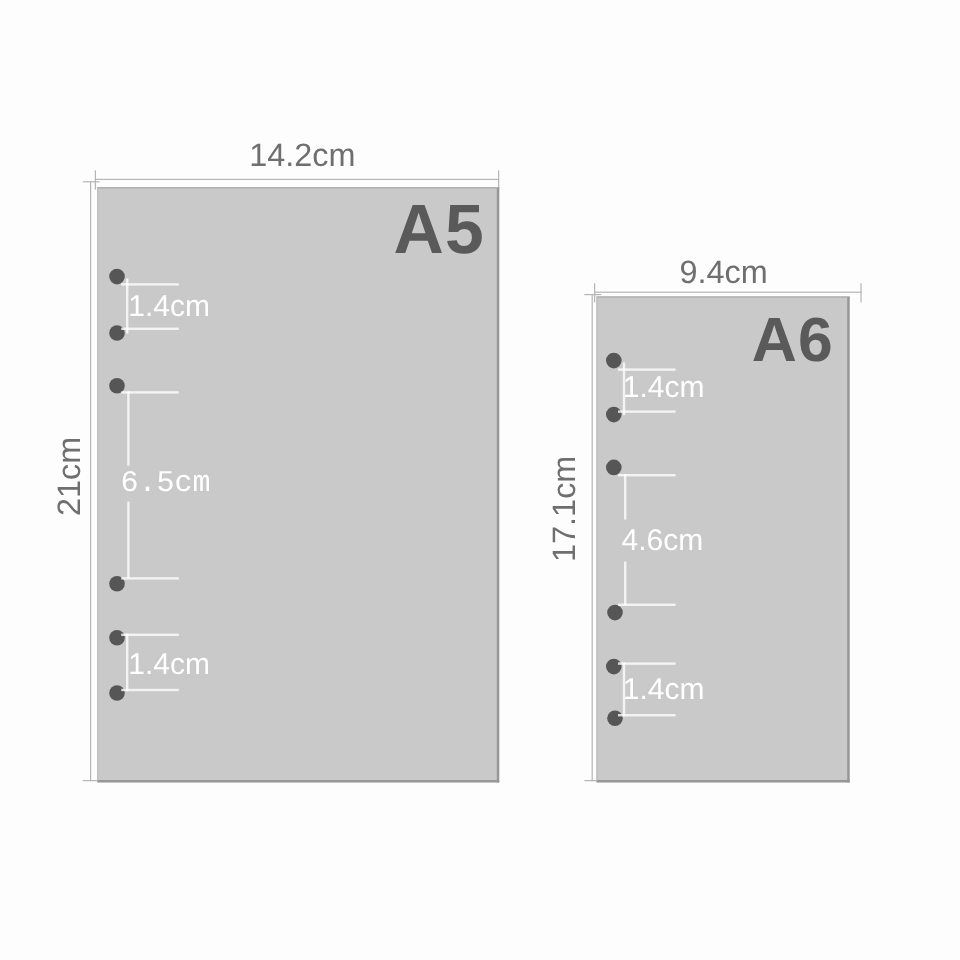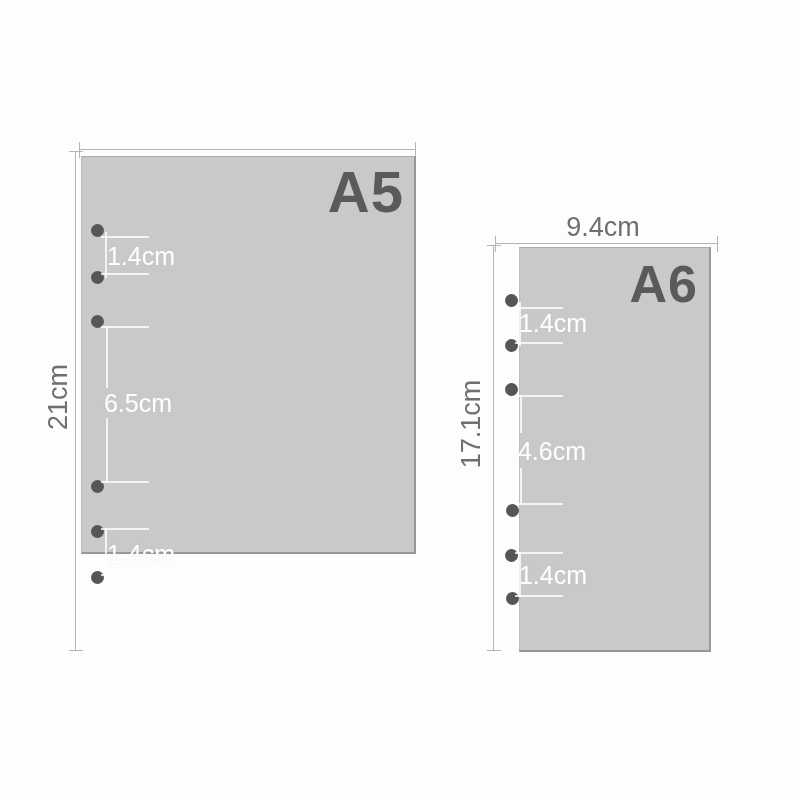--- a/index.html
+++ b/index.html
@@ -18,22 +18,22 @@
   
   .sheet {
     position: absolute;
     background: var(--sheet-fill, #c9c9c9);
     border-top: 1px solid #a9a9a9;
     border-left: 1px solid #bdbdbd;
     border-right: 2px solid var(--sheet-edge, #979797);
     border-bottom: 2px solid var(--sheet-edge, #979797);
     box-sizing: border-box;
   }
-  .sheet-a5 { left: 81px;  top: 156px; width: 335px; height: 398px; }
-  .sheet-a6 { left: 519px; top: 247px; width: 192px; height: 405px; }
+  .sheet-a5 { left: 81px;  top: 156px; width: 335px; height: 496px; }
+  .sheet-a6 { left: 497px; top: 247px; width: 211px; height: 405px; }
 
   .sheet-name {
     position: absolute;
     font-weight: bold;
     color: var(--sheet-label-text, #5a5a5a);
     line-height: 1;
     letter-spacing: 1px;
   }
   .sheet-a5 .sheet-name { top: 6px;  right: 10px; font-size: 58px; }
   .sheet-a6 .sheet-name { top: 10px; right: 11px; font-size: 52px; }
@@ -103,20 +103,21 @@
     white-space: nowrap;
     transform: translate(-50%, -50%);
     text-shadow: 0 0 2px rgba(200,200,200,0.4);
   }
 </style>
 </head>
 <body>
 
 <div class="stage">
 
+  <div class="dim-label lbl-a5-width">14.2cm</div>
   <div class="dim-h dim-a5-top"></div>
 
   <div class="dim-label rot lbl-a5-height">21cm</div>
   <div class="dim-v dim-a5-left"></div>
 
   <div class="sheet sheet-a5">
     <div class="sheet-name">A5</div>
   </div>
 
   <div class="hole" style="left:91px; top:224px;"></div>
@@ -129,21 +130,21 @@
 
   <div class="ann-h" style="left:101px; top:236px; width:48px;"></div>
   <div class="ann-h" style="left:101px; top:273px; width:48px;"></div>
   <div class="ann-v" style="left:105px; top:232px; height:46px;"></div>
   <div class="ann-label" style="left:141px; top:256px;">1.4cm</div>
 
   <div class="ann-h" style="left:101px; top:326px; width:48px;"></div>
   <div class="ann-h" style="left:101px; top:481px; width:48px;"></div>
   <div class="ann-v" style="left:106px; top:326px; height:62px;"></div>
   <div class="ann-v" style="left:106px; top:418px; height:64px;"></div>
-  <div class="ann-label" style="left:138px; top:403px;">6.5cm</div>
+  <div class="ann-label" style="left:138px; top:403px;font-family:Liberation Mono, monospace;">6.5cm</div>
 
   <div class="ann-h" style="left:101px; top:528px; width:48px;"></div>
   <div class="ann-h" style="left:101px; top:574px; width:48px;"></div>
   <div class="ann-v" style="left:105px; top:528px; height:48px;"></div>
   <div class="ann-label" style="left:141px; top:554px;">1.4cm</div>
 
   <div class="dim-label lbl-a6-width">9.4cm</div>
   <div class="dim-h dim-a6-top"></div>
 
   <div class="dim-label rot lbl-a6-height">17.1cm</div>

